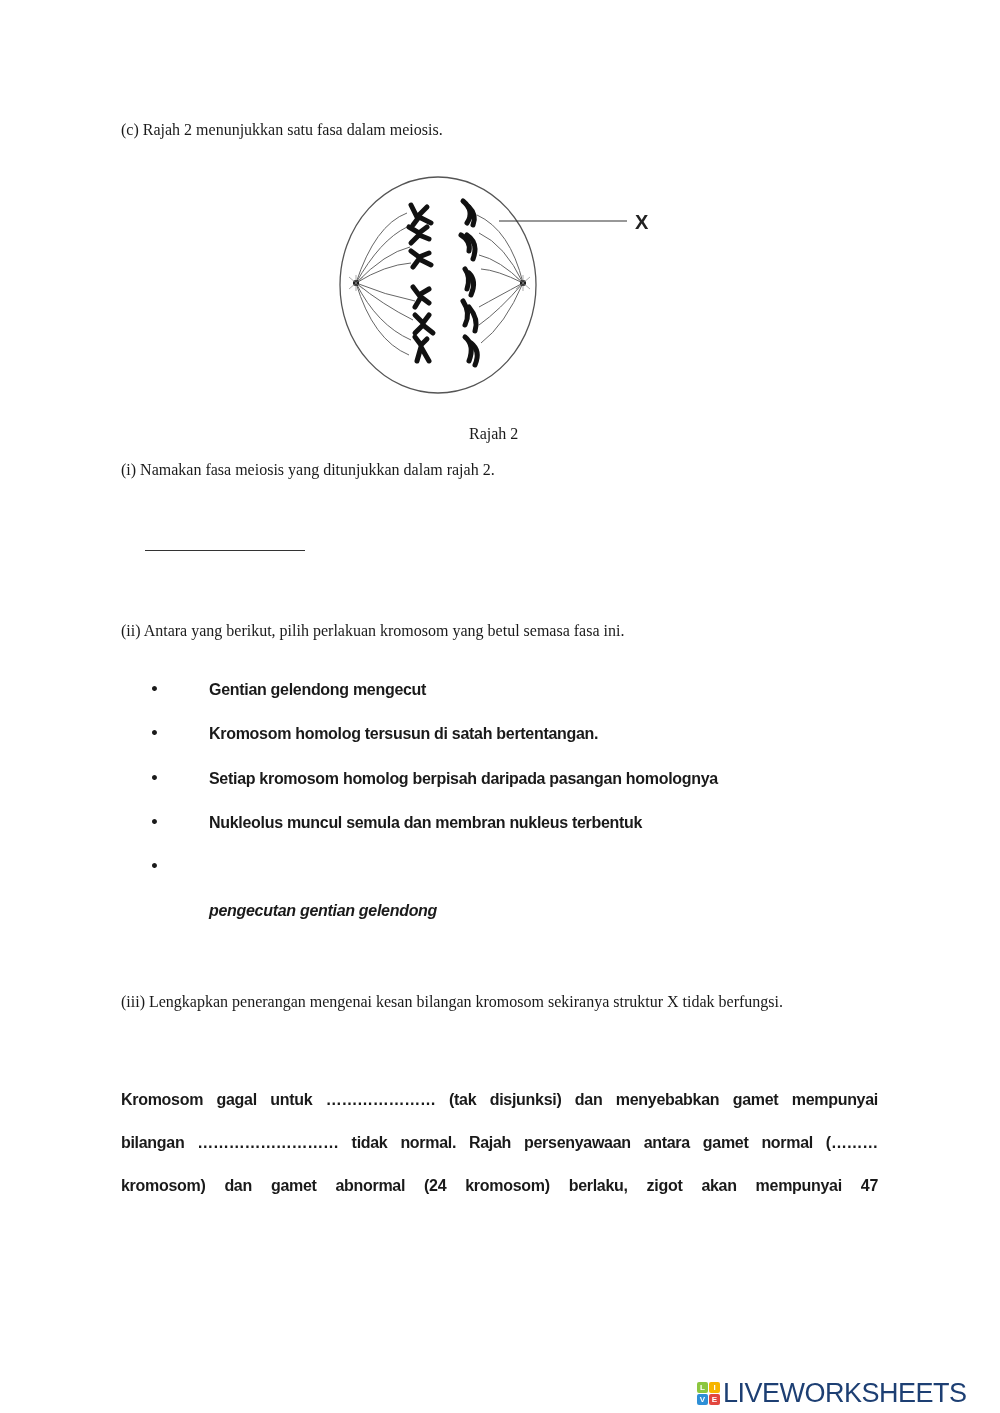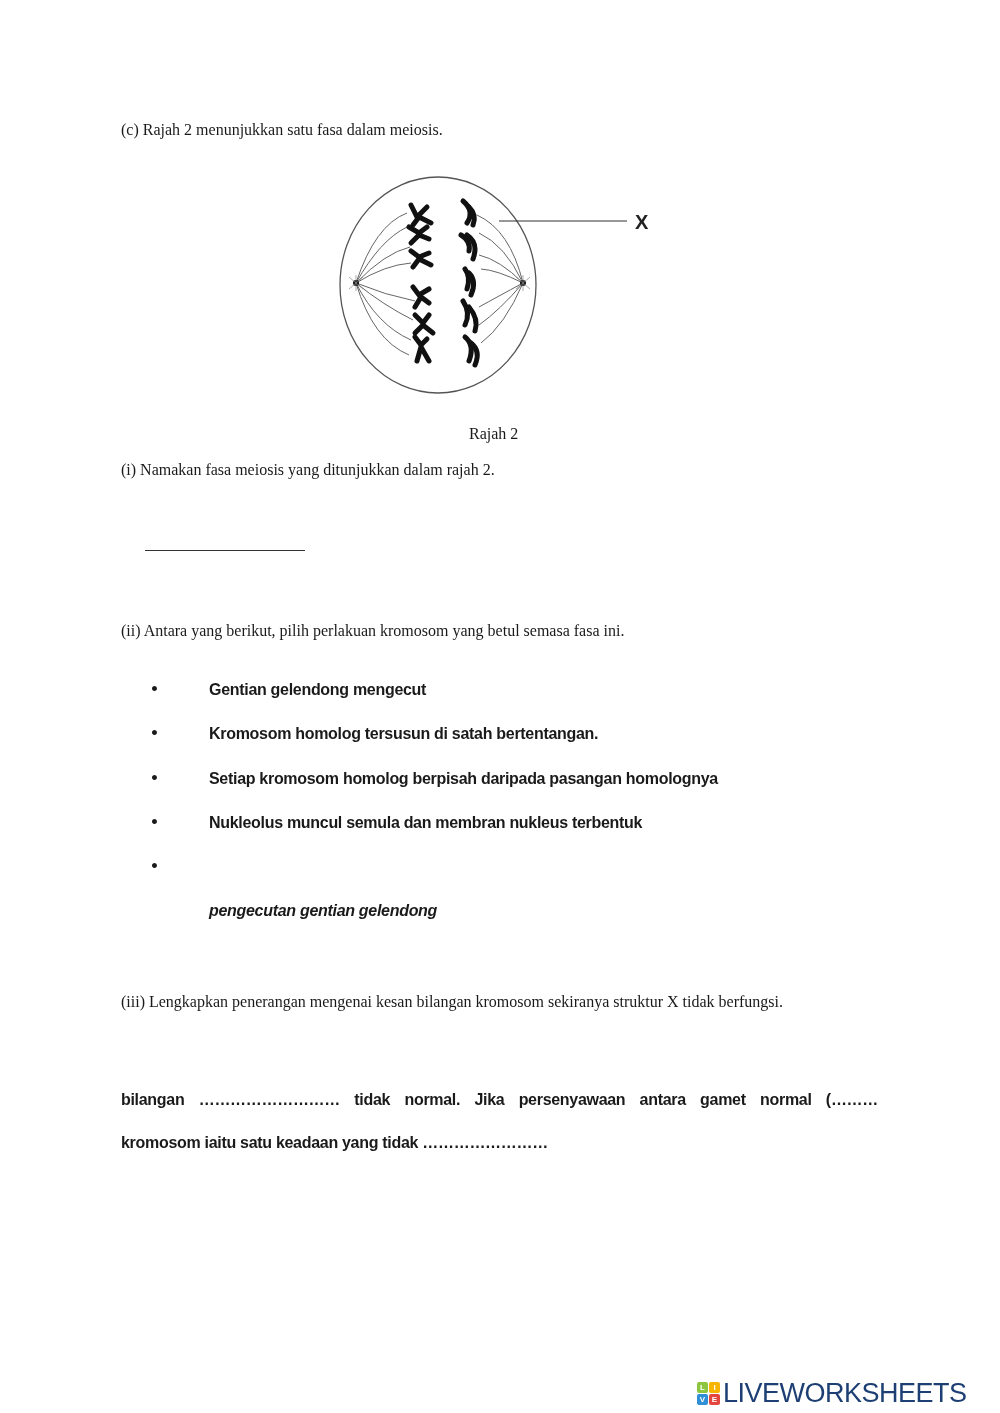--- a/index.html
+++ b/index.html
@@ -139,28 +139,30 @@
 </div>
 <div class="abs option bold-sans" style="top:858px; height:70px;">
   <span class="bullet">•</span>
   <span class="text left" style="top:44px;font-style:italic;">pengecutan gentian gelendong</span>
 </div>
 
 <div class="abs serif" id="q-iii">(iii) Lengkapkan penerangan mengenai kesan bilangan kromosom sekiranya struktur X tidak berfungsi.</div>
 
 <div class="abs bold-sans" id="para">
   <span class="jline">
+    <span>Kromosom gagal untuk</span>
+    <span class="blank">…………………</span>
+    <span>(tak disjunksi) dan menyebabkan gamet mempunyai</span>
+  </span>
+  <span class="jline">
     <span>bilangan</span>
     <span class="blank">………………………</span>
-    <span>tidak normal. Jika persenyawaan antara gamet normal (</span><span class="blank">………</span>
+    <span>tidak normal. Rajah persenyawaan antara gamet normal (</span><span class="blank">………</span>
   </span>
-  <span class="jline last">
-    <span>kromosom iaitu satu keadaan yang tidak</span>
-    <span class="blank">……………………</span>
-  </span>
+  <span class="jline">kromosom) dan gamet abnormal (24 kromosom) berlaku, zigot akan mempunyai 47</span>
 </div>
 
 <div class="abs" id="logo">
   <div class="tiles">
     <span class="tile" style="background:#8cc63f">L</span>
     <span class="tile" style="background:#f7b500">I</span>
     <span class="tile" style="background:#2e8fd6">V</span>
     <span class="tile" style="background:#e2463f">E</span>
   </div>
   <span class="logo-text">LIVEWORKSHEETS</span>

